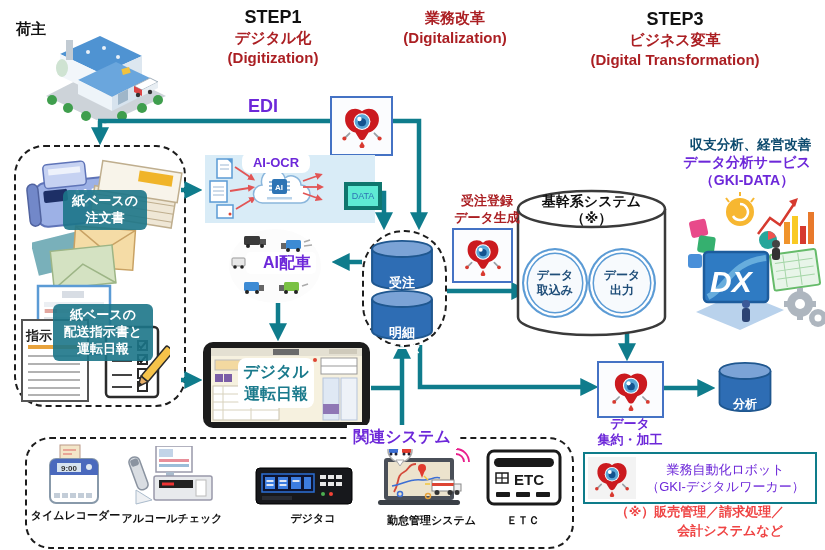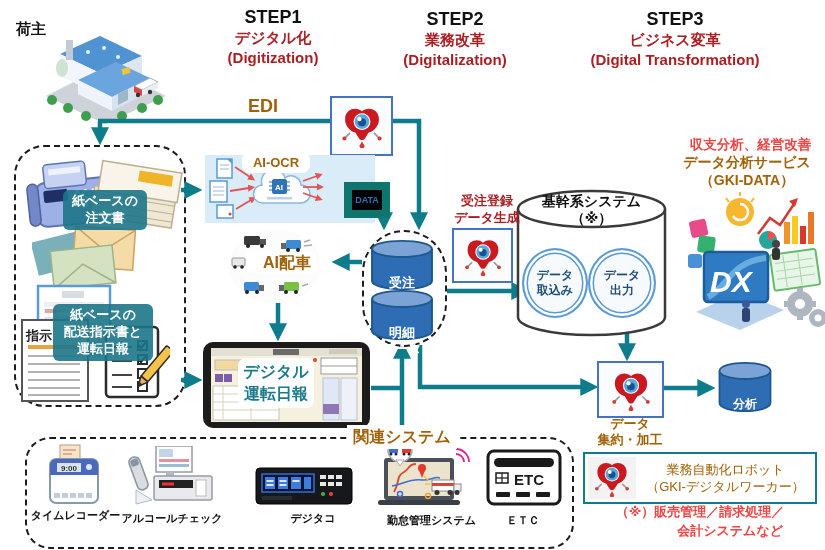--- a/index.html
+++ b/index.html
@@ -3,21 +3,21 @@
 <meta charset="utf-8">
 <style>
   html,body{margin:0;padding:0;background:#fff;}
   #canvas{position:relative;width:825px;height:550px;background:#fff;overflow:hidden;
           font-family:"Liberation Sans","DejaVu Sans",sans-serif;}
   .abs{position:absolute;}
   .ctr{text-align:center;}
   .step-name{font-size:18px;font-weight:bold;color:#111;line-height:22px;}
   .step-title{font-size:15px;font-weight:bold;color:#ab1f23;line-height:20px;}
   .step-en{font-size:15px;font-weight:bold;color:#ab1f23;line-height:19px;}
-  .teal{color:#a16207;}
+  .teal{color:#6d28d9;}
   .teal-badge{background:rgba(28,118,136,0.9);color:#fff;font-weight:bold;font-size:13px;
               line-height:1.3;text-align:center;border-radius:6px;padding:3px 4px;z-index:4;}
   .chip{background:#fff;border-radius:8px;font-weight:bold;text-align:center;z-index:4;}
   .dashed-box{border:2.5px dashed #1c1c1c;border-radius:30px;z-index:1;}
   .robot-box{border:2px solid #4472c4;background:#fbfcfe;display:flex;align-items:center;
              justify-content:center;z-index:3;}
   .cyl-text{color:#fff;font-weight:bold;font-size:13px;line-height:1.2;text-align:center;z-index:4;margin-top:26px;}
   .circle-node{border:2px solid #5b9bd5;border-radius:50%;background:#f7fafd;
                box-shadow:inset 0 0 0 2.5px #fff, inset 0 0 0 4px #5b9bd5;
                display:flex;align-items:center;justify-content:center;
@@ -111,21 +111,20 @@
         <circle cx="120" cy="76" r="5"></circle>
       </g>
   </svg>
 
   <div class="abs ctr" style="left:193px;top:6px;width:160px;">
     <div class="step-name">STEP1</div>
     <div class="step-title">デジタル化</div>
     <div class="step-en">(Digitization)</div>
   </div>
   <div class="abs ctr" style="left:375px;top:8px;width:160px;">
-    <div class="step-name">STEP2</div>
     <div class="step-title">業務改革</div>
     <div class="step-en">(Digitalization)</div>
   </div>
   <div class="abs ctr" style="left:565px;top:8px;width:220px;">
     <div class="step-name">STEP3</div>
     <div class="step-title">ビジネス変革</div>
     <div class="step-en">(Digital Transformation)</div>
   </div>
 
   <div class="abs teal" style="left:248px;top:96px;font-size:18px;font-weight:bold;z-index:4;">EDI</div>
@@ -282,22 +281,22 @@
         <line x1="82" y1="35" x2="85" y2="35"></line>
       </g>
     <rect x="62" y="42" width="25" height="2.5" fill="#b9d3ea"></rect>
     <g stroke="#e25555" stroke-width="1.8">
       <path d="M98,26 L112,21" marker-end="url(#ra)"></path>
       <path d="M98,32 L113,32" marker-end="url(#ra)"></path>
       <path d="M98,38 L112,43" marker-end="url(#ra)"></path>
     </g>
   </svg>
   <div class="abs chip teal" style="left:242px;top:152px;width:68px;font-size:13px;line-height:21px;">AI-OCR</div>
-  <div class="abs" style="left:344px;top:182px;width:30px;height:20px;background:#000000;border:8px solid #0f766e;z-index:4;
-              display:flex;align-items:center;justify-content:center;font-size:9px;font-weight:bold;color:#2e74b5;">
+  <div class="abs" style="left:344px;top:182px;width:30px;height:20px;background:#5eead4;border:4px solid #0f766e;z-index:4;
+              display:flex;align-items:center;justify-content:center;font-size:9px;font-weight:normal;color:#2e74b5;">
     <span>DATA</span>
   </div>
 
   <svg class="abs" style="left:228px;top:228px;z-index:3" width="94" height="76" viewBox="0 0 94 76">
     <ellipse cx="47" cy="38" rx="46" ry="37" fill="#fcfcfc"></ellipse>
     <g transform="translate(16,8)">
         <rect width="16" height="9" rx="1.5" fill="#3a3a3a"></rect>
         <rect x="16" y="3" width="6" height="6" fill="#555"></rect>
         <circle cx="4" cy="10" r="2" fill="#222"></circle>
         <circle cx="18" cy="10" r="2" fill="#222"></circle>
@@ -403,21 +402,21 @@
          <div>取込み</div>
       </div>
   </div>
   <div class="abs circle-node" style="left:588px;top:248px;width:64px;height:66px;">
     <div>
         <div>データ</div>
          <div>出力</div>
       </div>
   </div>
 
-  <div class="abs ctr" style="left:678px;top:136px;width:145px;font-size:13.5px;font-weight:bold;color:#ef4444;">収支分析、経営改善</div>
+  <div class="abs ctr" style="left:678px;top:136px;width:145px;font-size:13.5px;font-weight:bold;color:#0c4a6e;">収支分析、経営改善</div>
   <div class="abs ctr teal" style="left:672px;top:154px;width:150px;font-size:14px;font-weight:bold;">データ分析サービス</div>
   <div class="abs ctr teal" style="left:672px;top:172px;width:150px;font-size:14px;font-weight:bold;">（GKI-DATA）</div>
 
   <svg class="abs" style="left:688px;top:192px;z-index:3" width="137" height="140" viewBox="0 0 137 140">
     <rect x="2" y="28" width="17" height="17" rx="3" fill="#e84a8a" transform="rotate(-12 10 36)"></rect>
     <rect x="10" y="44" width="17" height="17" rx="3" fill="#35b06f" transform="rotate(8 18 52)"></rect>
     <rect x="0" y="62" width="14" height="14" rx="3" fill="#4a90d9"></rect>
     <circle cx="52" cy="20" r="14" fill="#f7b731"></circle>
     <path d="M52,12 a8,8 0 1 1 -7,12" fill="none" stroke="#fff" stroke-width="2.5"></path>
     <g stroke="#f7b731" stroke-width="2">

